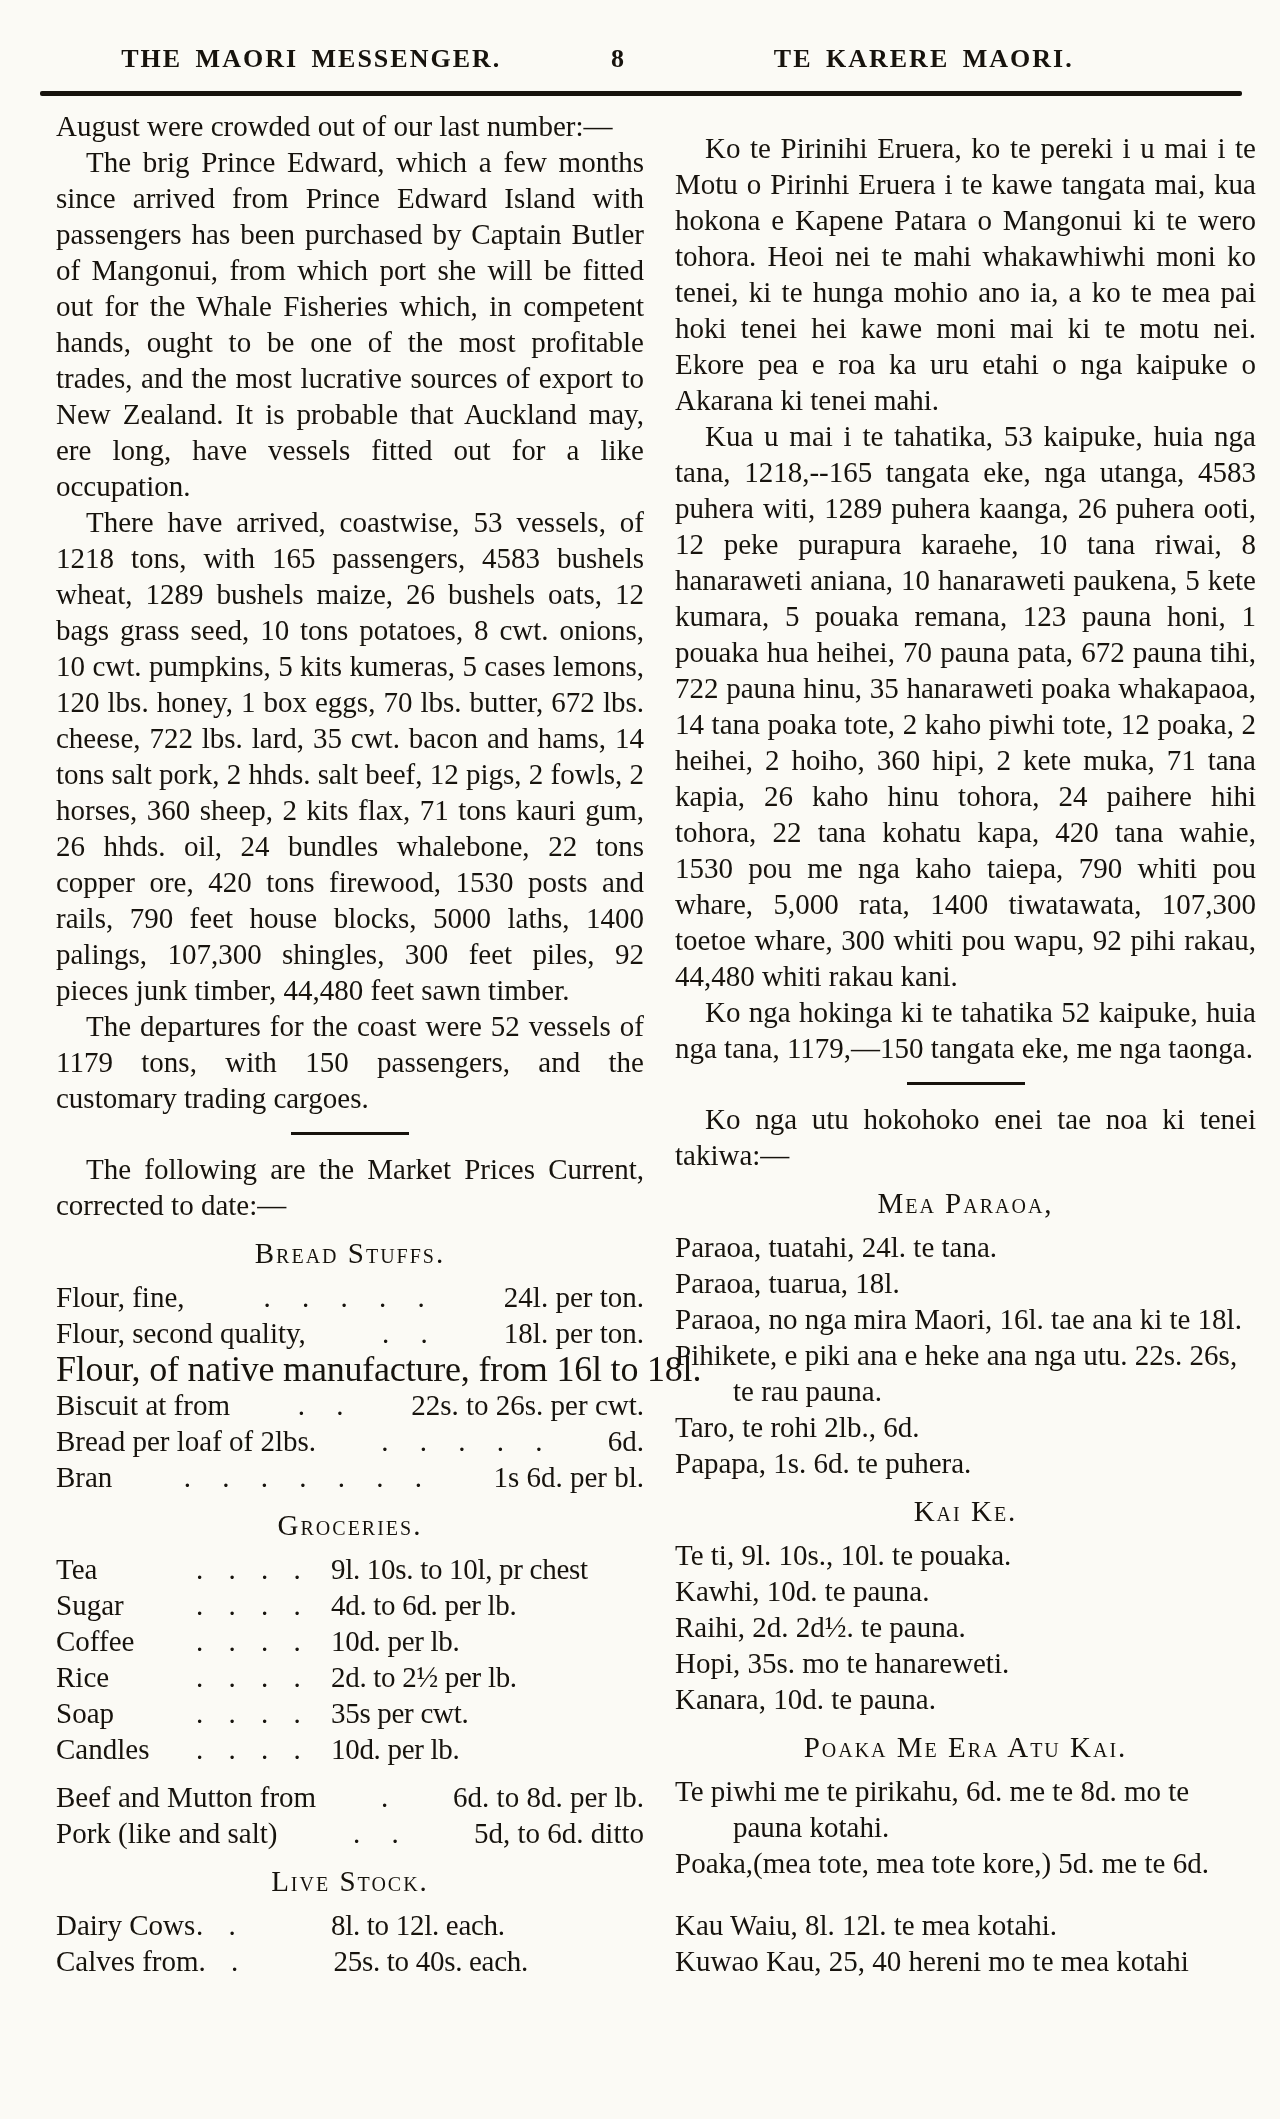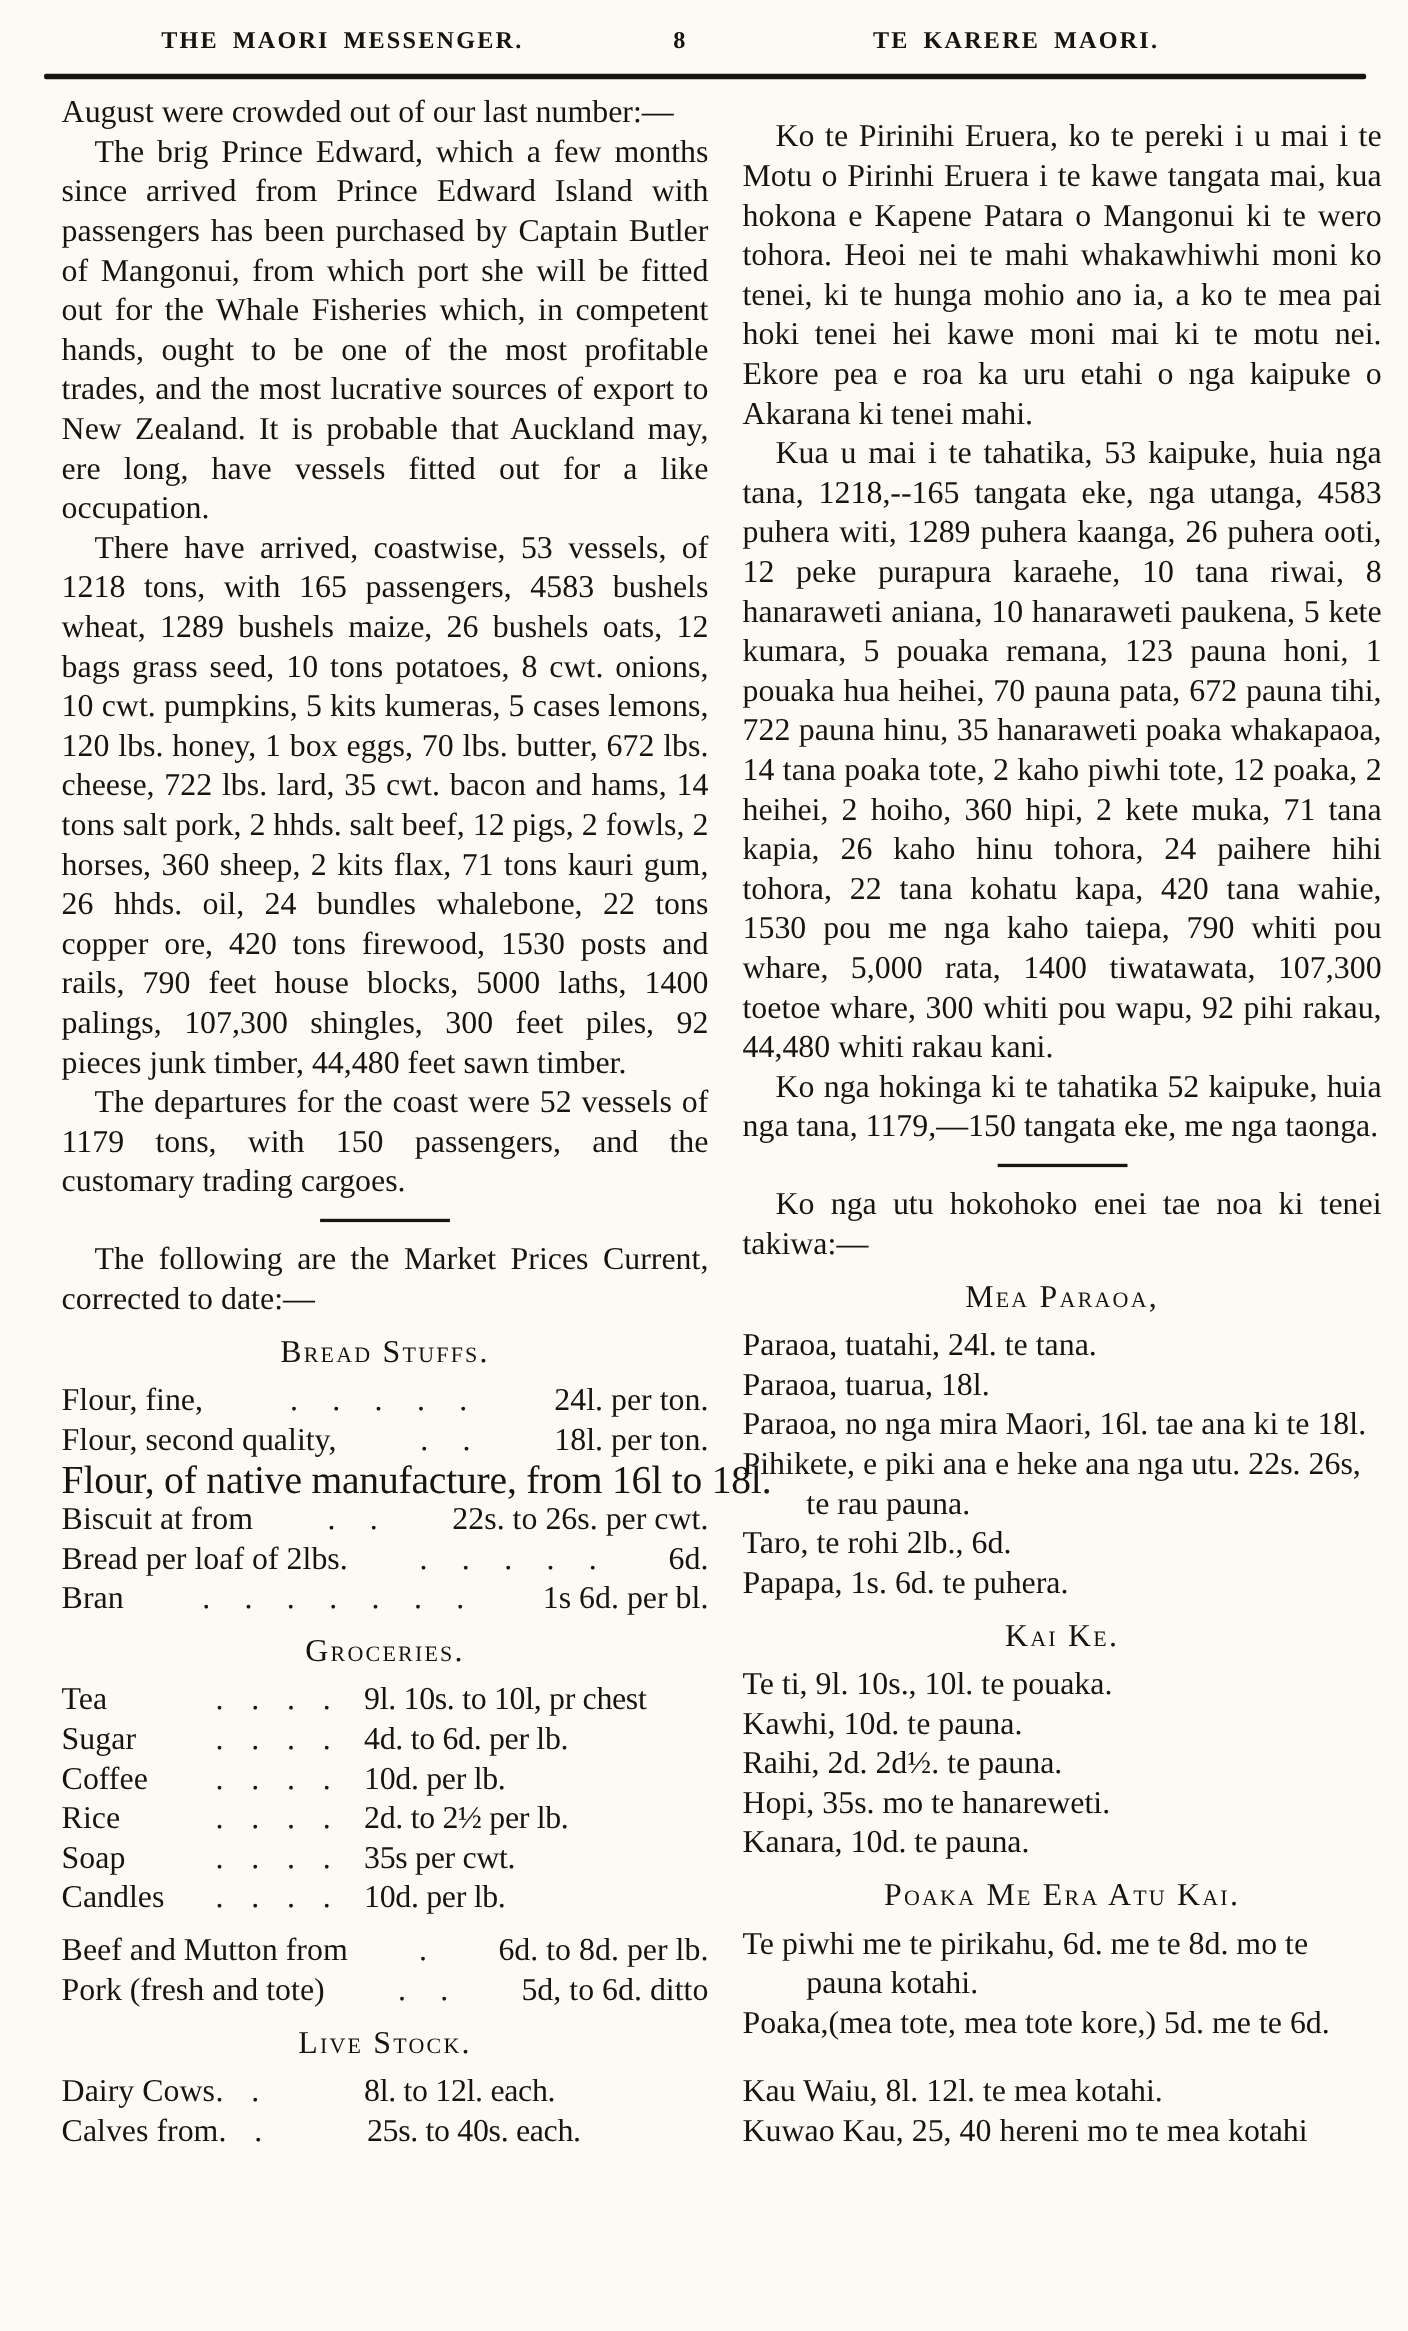--- a/index.html
+++ b/index.html
@@ -10,22 +10,22 @@
     margin: 0 auto;
     background: #fbfaf5;
     color: #17130d;
     font-family: "Liberation Serif", serif;
     overflow: hidden;
   }
   
   .masthead {
     display: flex;
     align-items: flex-end;
-    padding: 24px 40px 0 50px;
-    font-size: 22px;
+    padding: 44px 40px 0 50px;
+    font-size: 26px;
     font-weight: bold;
     letter-spacing: 2px;
     word-spacing: 5px;
     white-space: nowrap;
   }
   .mast-left  { flex: 1; text-align: center; }
   .mast-num   { width: 90px; text-align: center; letter-spacing: 0; }
   .mast-right { flex: 1; text-align: center; padding-right: 55px; }
   .head-rule {
     height: 5px;
@@ -180,21 +180,21 @@
       </div>
 
       <div class="gap"></div>
 
       <div class="prow">
         <span class="lbl">Beef and Mutton from</span>
         <span class="ldr">.</span>
         <span class="val">6d. to 8d. per lb.</span>
       </div>
       <div class="prow">
-        <span class="lbl">Pork (fresh and tote)</span>
+        <span class="lbl">Pork (like and salt)</span>
         <span class="ldr">. .</span>
         <span class="val">5d, to 6d. ditto</span>
       </div>
 
       <h3 class="sec-head">Live Stock.</h3>
 
       <div class="prow tab">
         <span class="lbl">Dairy Cows</span>
         <span class="ldr">. .</span>
         <span class="val">8l. to 12l. each.</span>

